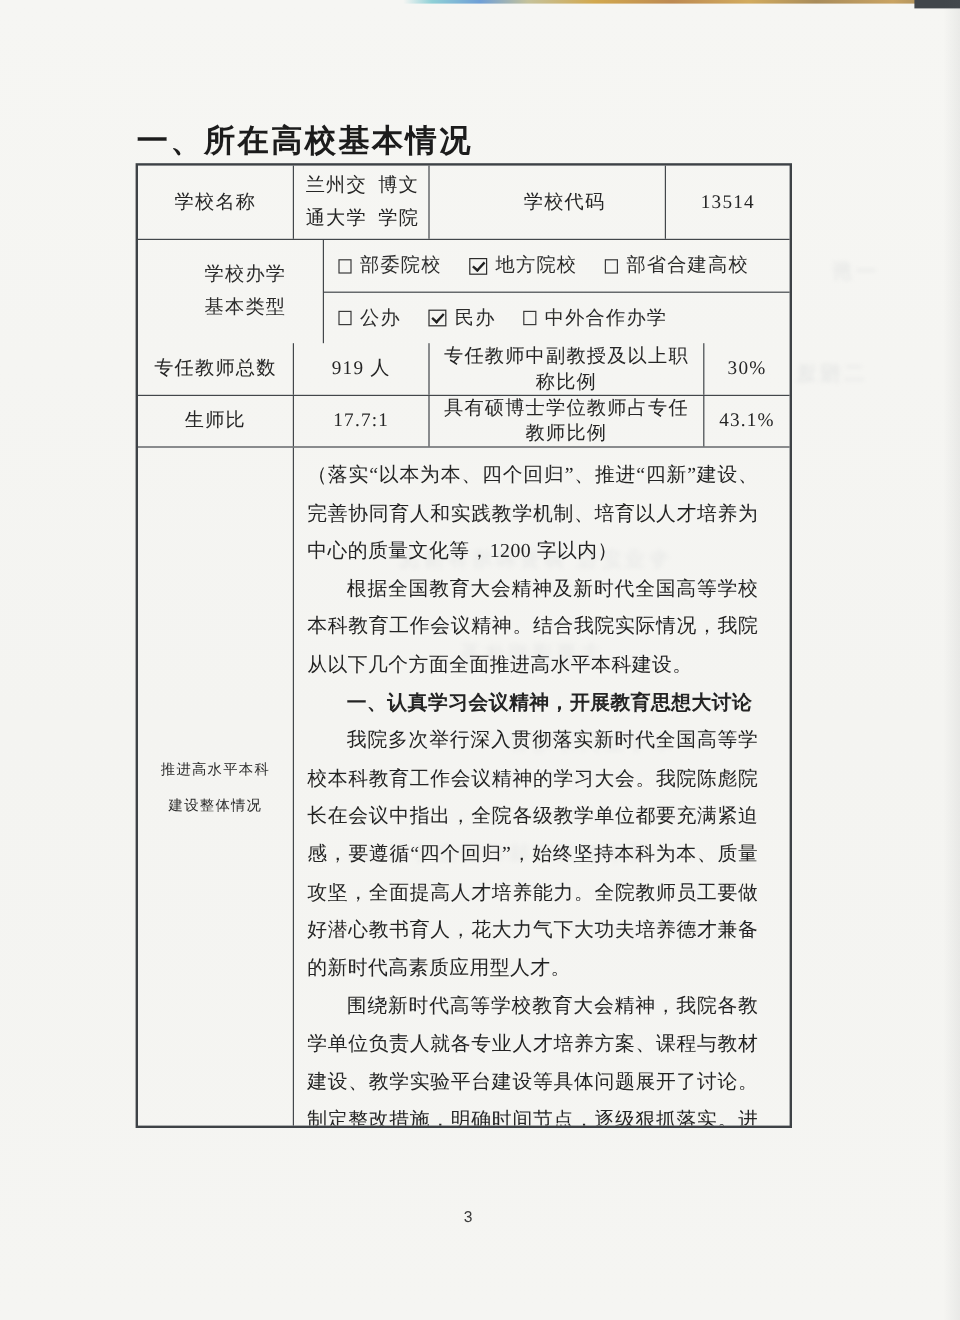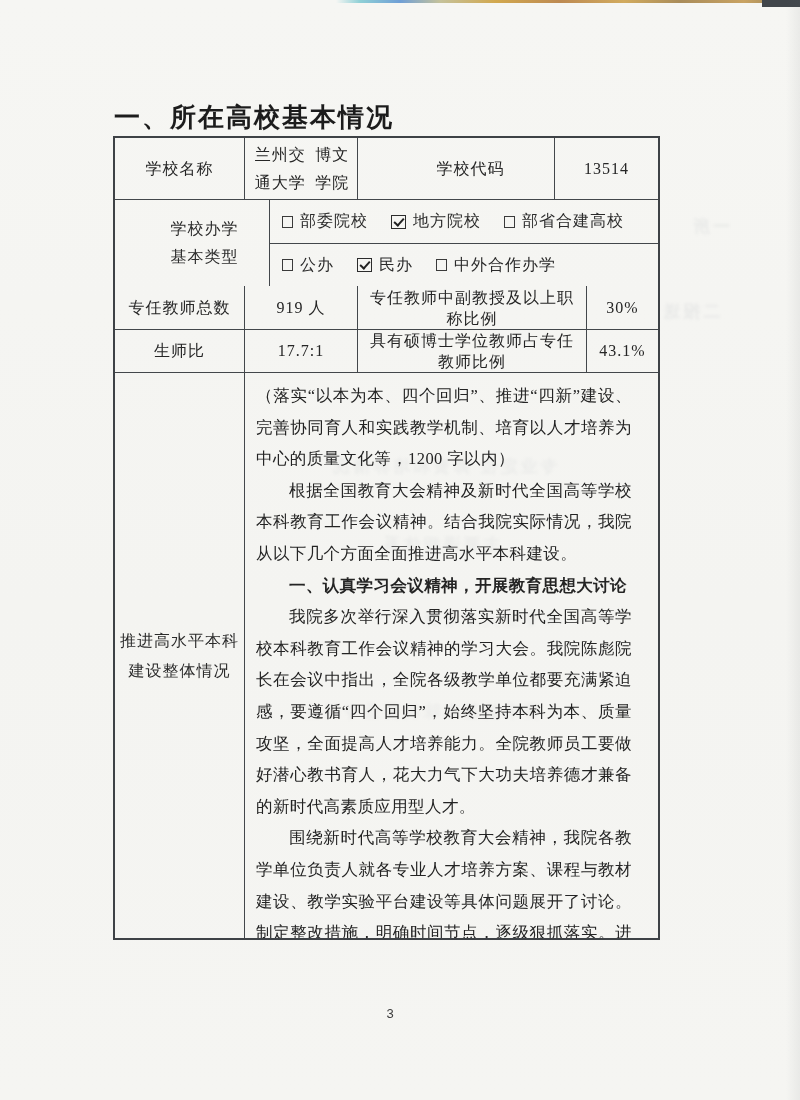--- a/index.html
+++ b/index.html
@@ -83,21 +83,21 @@
   .cb.checked::after {
     content:""; position:absolute; left:2px; top:2px; width:8px; height:4px;
     border-left:2px solid #222; border-bottom:2px solid #222;
     transform:rotate(-48deg);
   }
   
   .row6 { display:flex; width:100%; border-top:1.6px solid #43474b; height:566px; }
   .row6-label {
     width:129px; flex:none; display:flex; flex-direction:column;
     align-items:center; justify-content:center;
-    font-size:16px; letter-spacing:1px; line-height:30px; text-align:center;
+    font-size:12px; letter-spacing:1px; line-height:30px; text-align:center;
   }
   .row6-content {
     flex:1; border-left:1.6px solid #43474b;
     padding:7px 26px 0 11px; overflow:hidden;
   }
   .para {
     font-size:16.5px; line-height:31.6px; color:#242424;
     text-align:justify; letter-spacing:0.4px;
   }
   .para.indent { text-indent:2em; }

